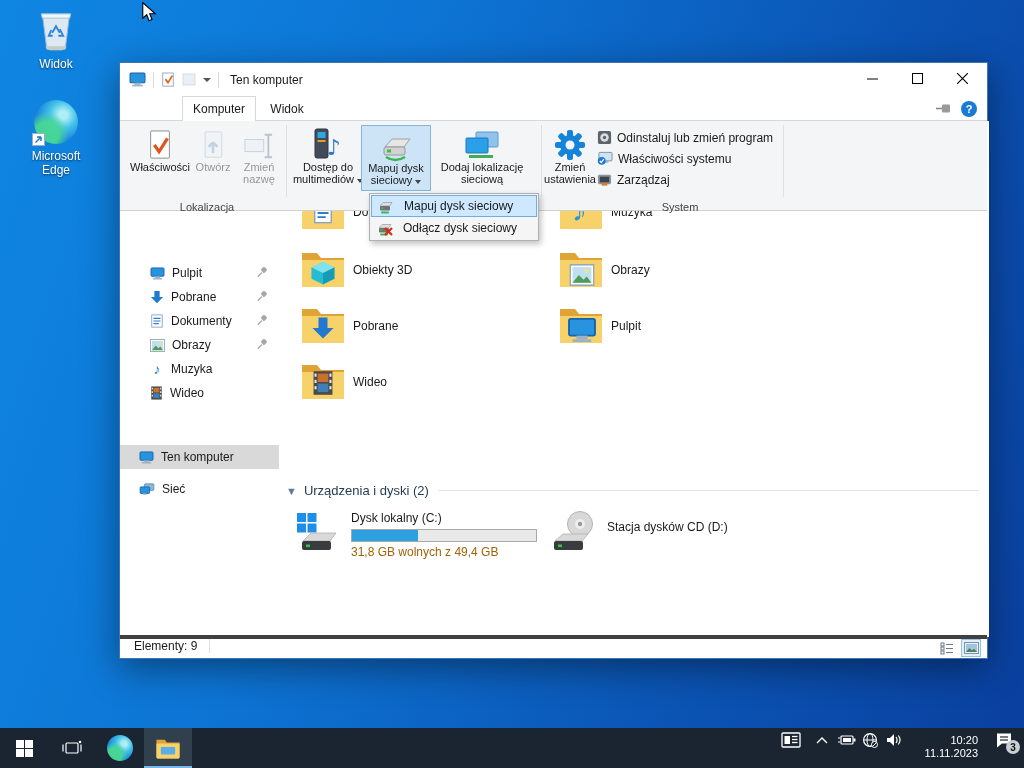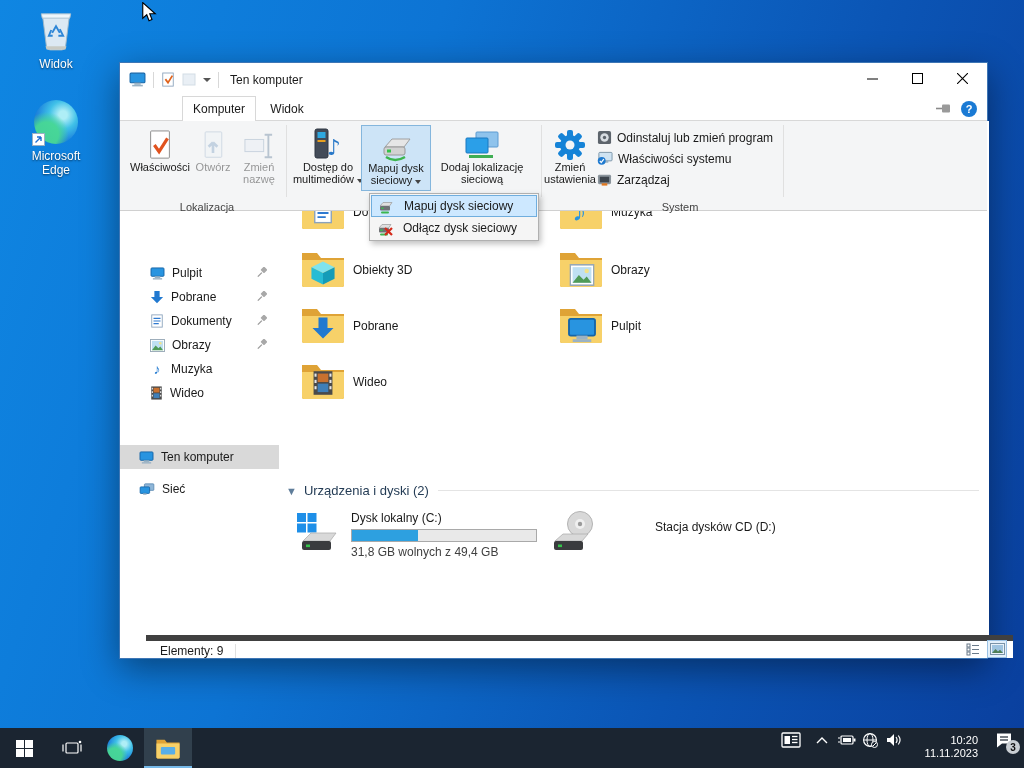--- a/index.html
+++ b/index.html
@@ -73,23 +73,23 @@
 
   .sec-head { position:absolute; left:7px; top:362px; right:10px; display:flex; align-items:center; font-size:13px; color:#243c55; }
   .sec-head .chev { margin-right:7px; color:#5f7d9a; font-size:11px; }
   .sec-head .rule { flex:1; height:1px; background:#e4e4e4; margin-left:9px; }
 
   .drive-tile { position:absolute; top:390px; height:50px; display:flex; }
   .drive-info { margin-left:11px; width:188px; }
   .drive-name { font-size:12px; }
   .gauge { margin-top:4px; width:186px; height:13px; border:1px solid #a9a9a9; background:#e9e9e9; }
   .gauge .fill { height:100%; background:#2da0e0; }
-  .drive-free { margin-top:3px; font-size:12px; color:#404040; }
-
-  .statusbar { position:absolute; left:0; bottom:0; width:100%; height:23px; background:#fff; border-top:6px solid #404040; display:flex; align-items:flex-end; z-index:35;margin-left:26px; }
+  .drive-free { margin-top:3px; font-size:12px; color:#a16207; }
+
+  .statusbar { position:absolute; left:0; bottom:0; width:100%; height:23px; background:#fff; border-top:4px solid #404040; display:flex; align-items:flex-start; z-index:35; }
   .statusbar .txt { margin-left:14px; font-size:12px; }
   .statusbar .sep { width:1px; height:14px; background:#e0e0e0; margin-left:12px; }
   .status-views { position:absolute; right:6px; display:flex; gap:4px; align-items:center; }
   .view-btn { width:20px; height:18px; display:flex; align-items:center; justify-content:center; }
   .view-btn.sel { border:1px solid #9ac1e4; background:#e3f0fb; }
 
   
   #taskbar { position:absolute; left:0; top:728px; width:1024px; height:40px; background:#1b2531; display:flex; align-items:center; z-index:60; }
   .tb-btn { width:48px; height:40px; display:flex; align-items:center; justify-content:center; position:relative; }
   .tb-btn.active { background:#31404d; }
@@ -554,21 +554,21 @@
           </svg>
         <div class="drive-info">
           <div class="drive-name">Dysk lokalny (C:)</div>
           <div class="gauge">
             <div class="fill" style="width: 36%;"></div>
           </div>
           <div class="drive-free">31,8 GB wolnych z 49,4 GB</div>
         </div>
       </div>
 
-      <div class="drive-tile" style="left:271px;gap:48px;">
+      <div class="drive-tile" style="left:271px;">
         <svg width="46" height="42" viewBox="0 0 46 42">
             <use href="#sym-drive-d"></use>
           </svg>
         <div class="drive-info">
           <div class="drive-name" style="margin-top:9px;">Stacja dysków CD (D:)</div>
         </div>
       </div>
     </div>
 
     <div class="statusbar">

